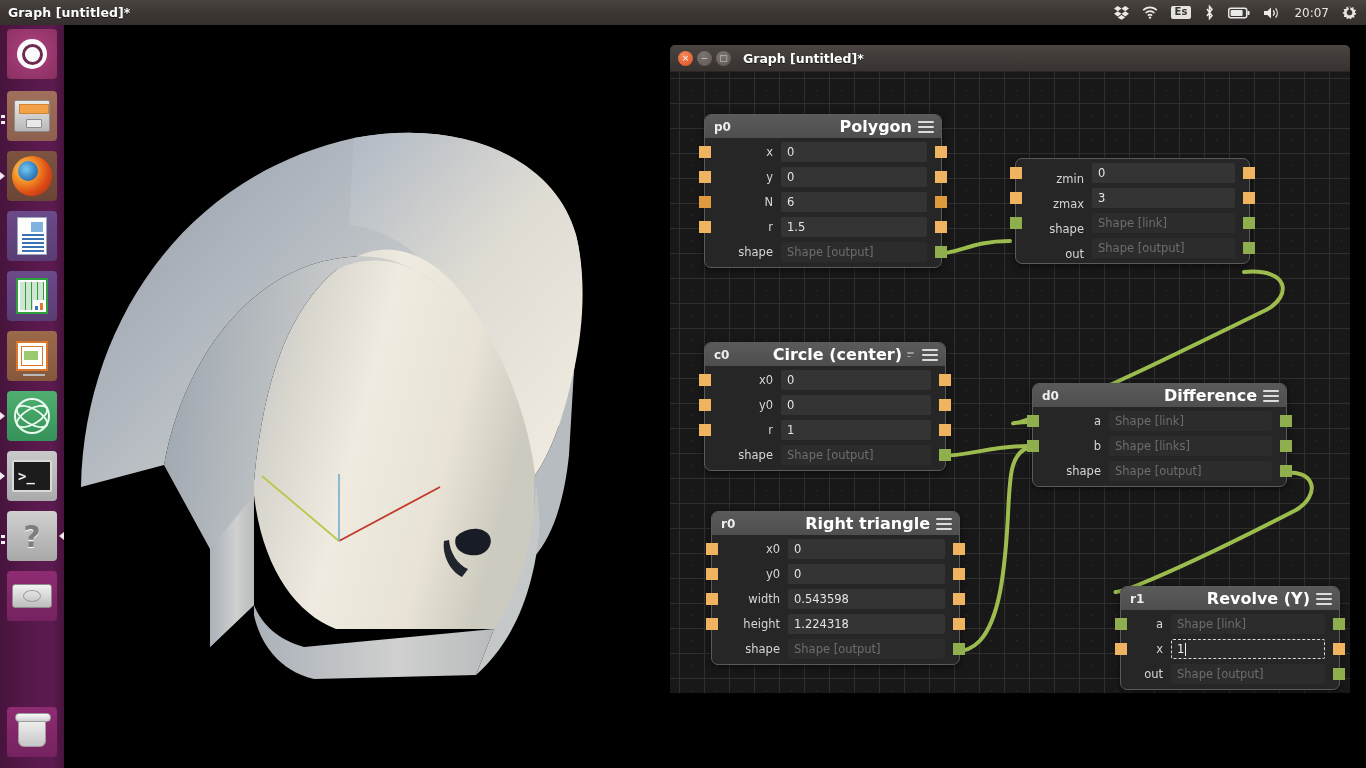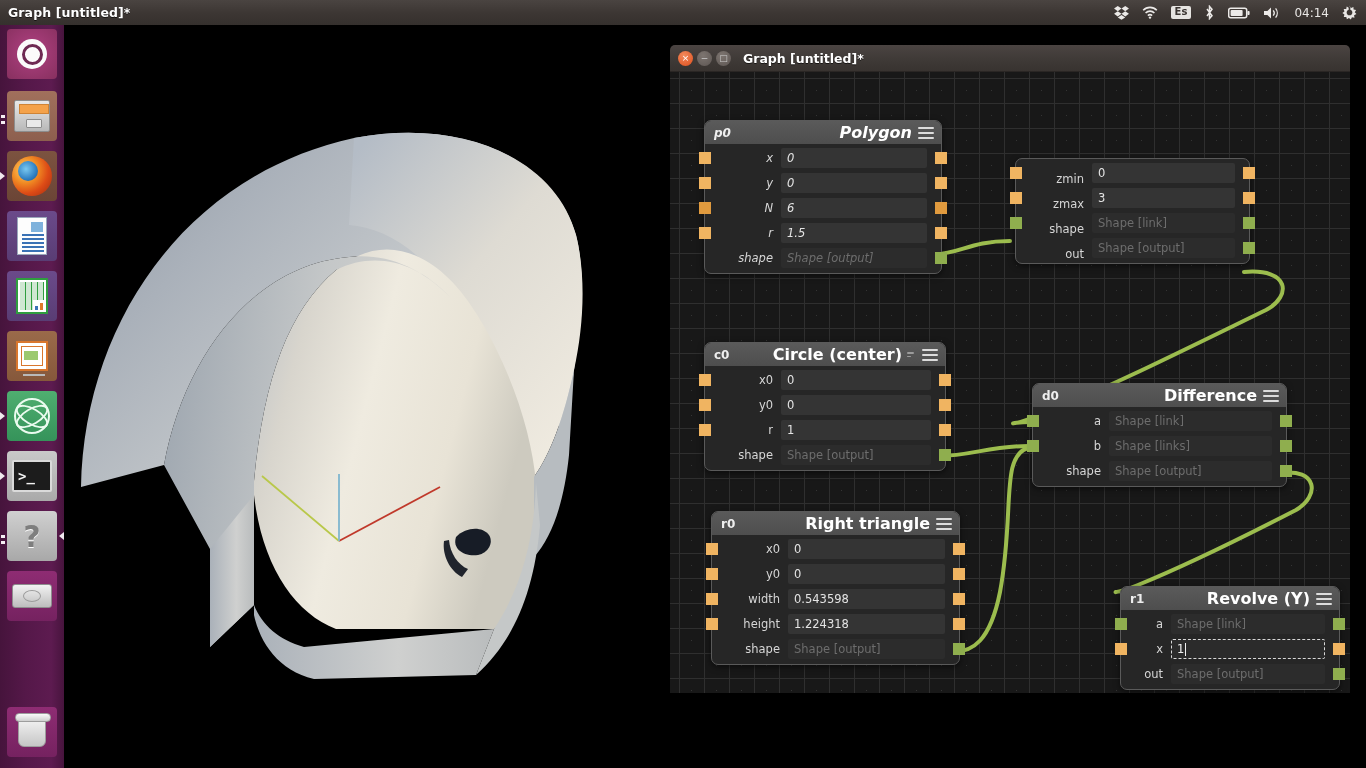--- a/index.html
+++ b/index.html
@@ -191,21 +191,21 @@
   @keyframes blink { 50% { opacity:0; } }
 
   .port { position:absolute; width:12px; height:12px; }
   .port.orange { background:#f0b461; }
   .port.orange-dk { background:#e09a3e; }
   .port.green { background:#8fae4e; }
   .port.left { left:-6px; }
   .port.right { right:-6px; }
 
   
-  #node-p0 { left:34px; top:48px; width:238px;font-style:italic; }
+  #node-p0 { left:34px; top:42px; width:238px; }
   #node-e0 { left:345px; top:86px; width:235px; }
   #node-c0 { left:34px; top:270px; width:242px; }
   #node-d0 { left:362px; top:311px; width:255px; }
   #node-r0 { left:41px; top:439px; width:249px; }
   #node-r1 { left:450px; top:485px; width:220px;margin-top:29px; }
 
   #node-p0 .lbl { width:76px; }
   #node-e0 .lbl { width:76px;margin-top:12px; }
   #node-c0 .lbl { width:76px; }
   #node-d0 .lbl { width:76px; }
@@ -348,21 +348,21 @@
     </span>
     <span class="ind">
       <svg width="18" height="14" viewBox="0 0 18 14">
         <path d="M1 5 L4.4 5 L8 1.4 L8 12.6 L4.4 9 L1 9 Z" fill="#eceae8"></path>
         <g fill="none" stroke="#eceae8" stroke-width="1.3">
           <path d="M10.2 4.4 A 4 4 0 0 1 10.2 9.6"></path>
           <path d="M12.6 2.4 A 7.2 7.2 0 0 1 12.6 11.6"></path>
           </g>
         </svg>
     </span>
-    <span class="ind clock">04:14</span>
+    <span class="ind clock">20:07</span>
     <span class="ind">
       <svg width="15" height="15" viewBox="0 0 16 16">
         <path d="M8 0.8 L9.6 3.1 L12.2 2.1 L12.3 4.9 L15 5.3 L13.6 7.6 L15.4 9.6 L12.9 10.8 L13.3 13.5 L10.6 13.1 L9.4 15.5 L7.4 13.8 L5.2 15.3 L4.6 12.7 L1.9 12.7 L2.6 10.1 L0.4 8.5 L2.6 6.9 L1.8 4.3 L4.5 4.2 L5 1.6 L7.3 2.8 Z" fill="#e8e6e4"></path>
           <circle cx="8" cy="8" r="3" fill="#3d3734"></circle>
         <rect x="7.1" y="1.5" width="1.8" height="6" fill="#3d3734"></rect>
         </svg>
     </span>
   </div>
 </div>
 

